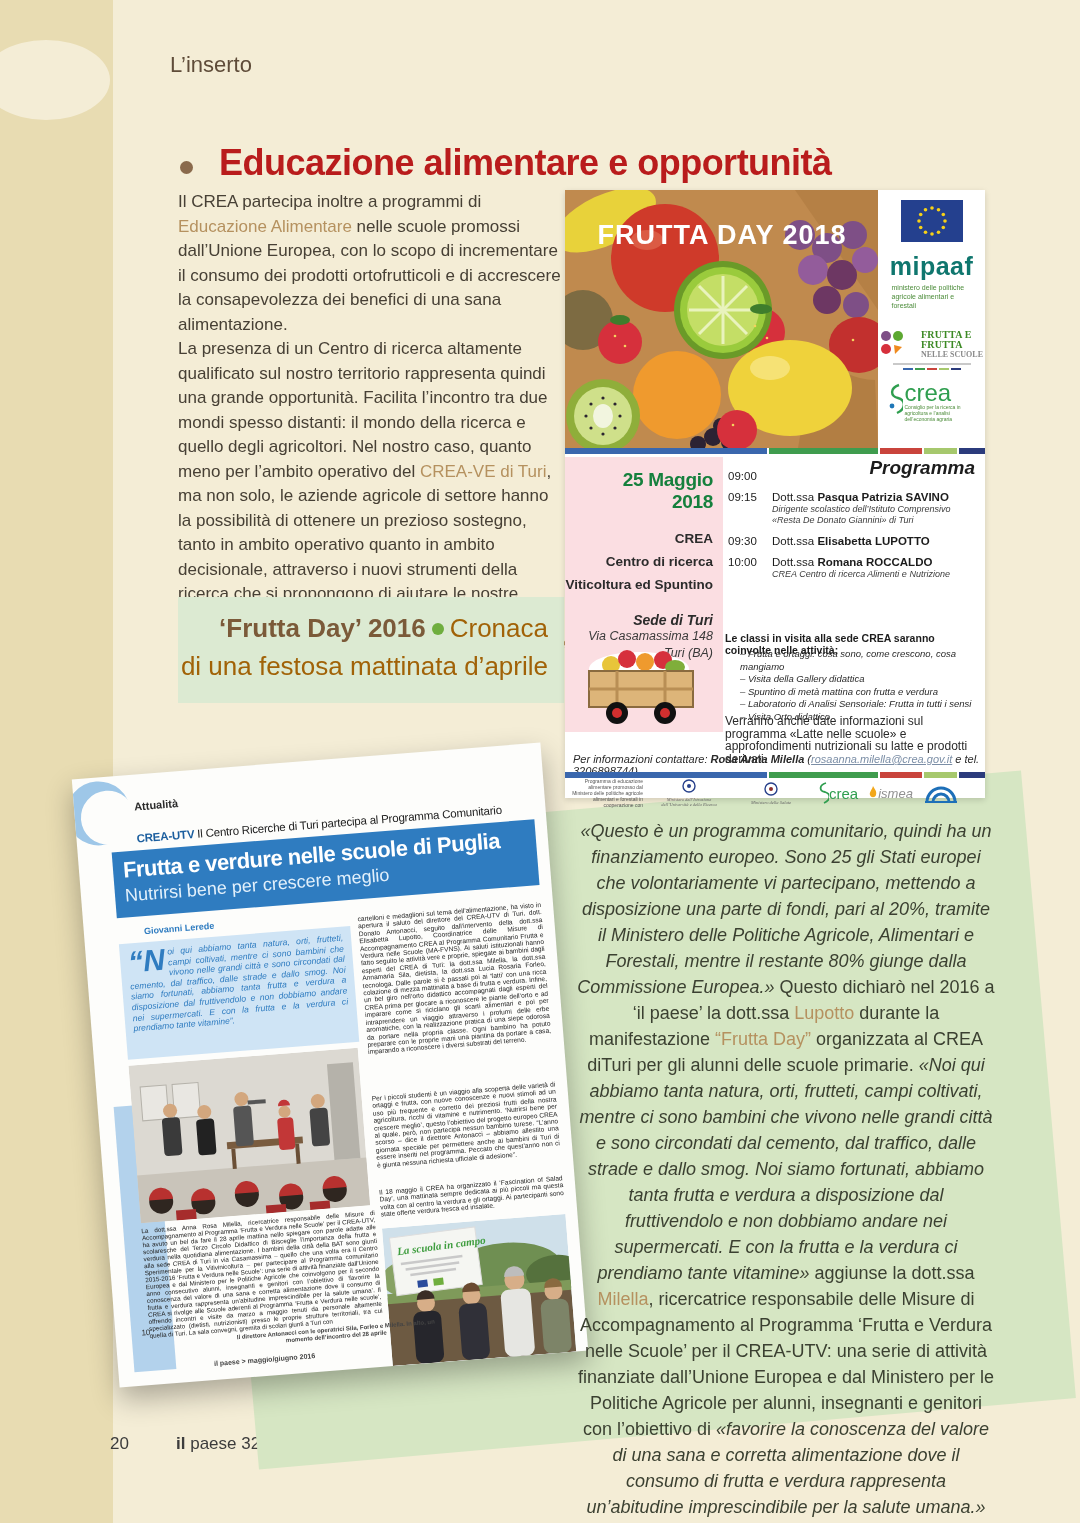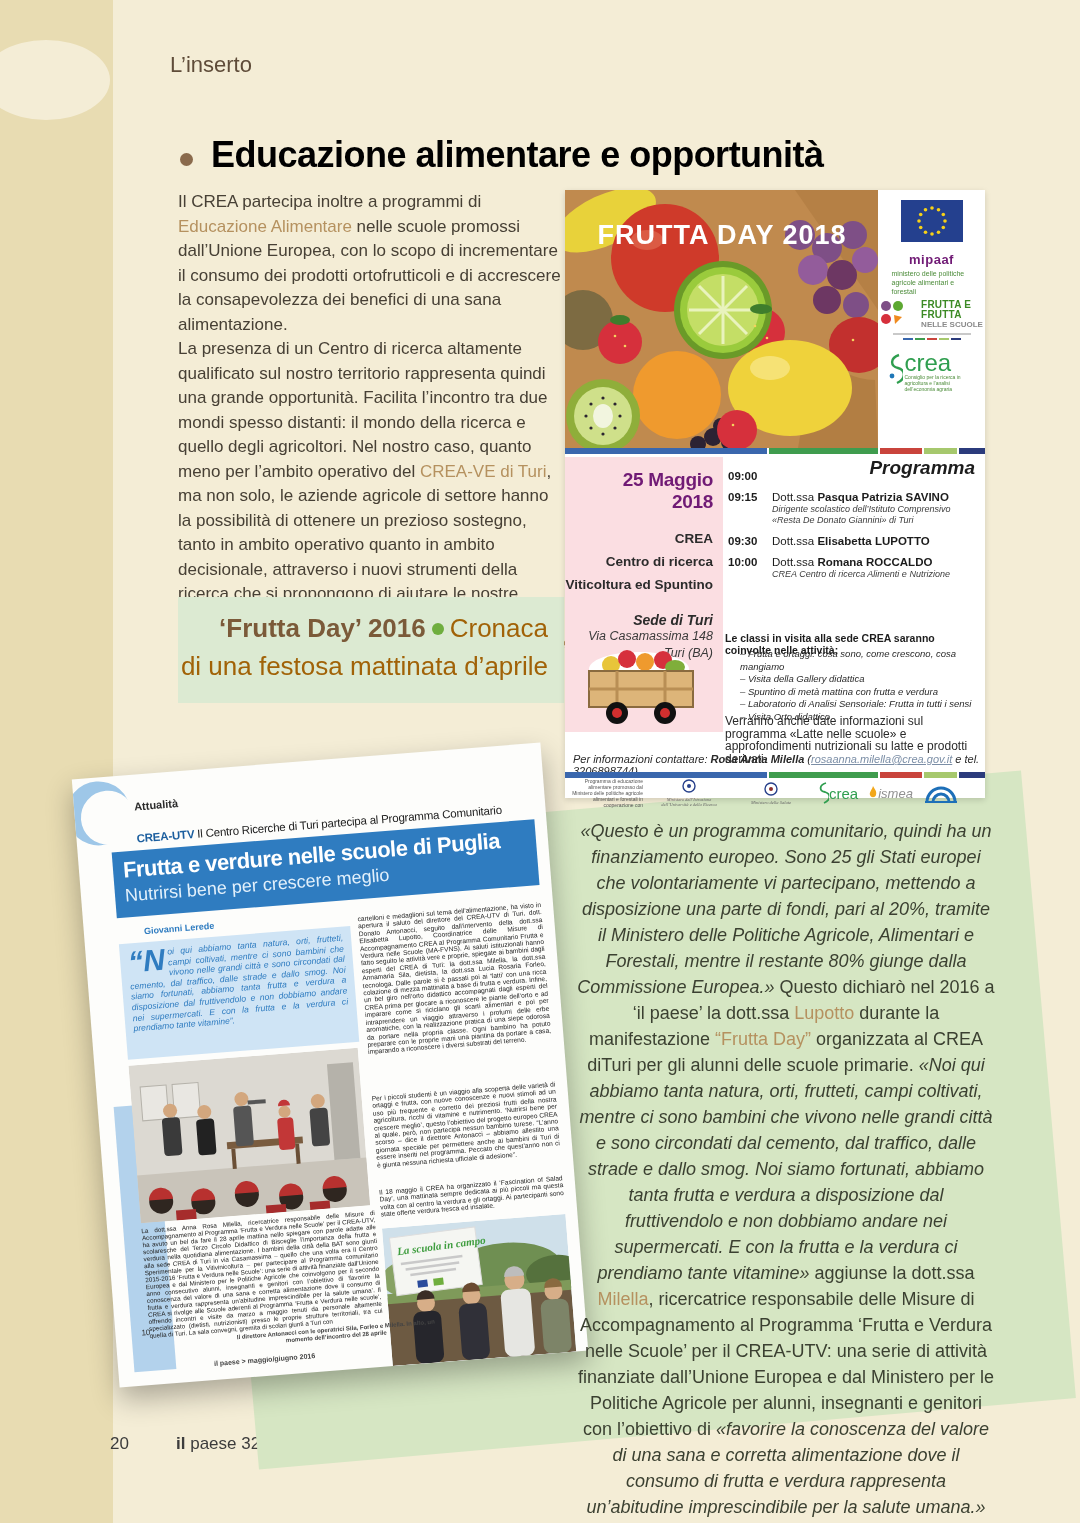--- a/index.html
+++ b/index.html
@@ -6,66 +6,66 @@
   .page{position:relative;width:1080px;height:1523px;background:#f4edd6;overflow:hidden;
         font-family:"Liberation Sans",sans-serif;color:#474035;}
   .abs{position:absolute;}
   
   .left-strip{left:0;top:0;width:113px;height:1523px;background:#e8dcb2;}
   .notch{left:-18px;top:40px;width:128px;height:80px;border-radius:50%;background:#f4edd6;}
   
   .inserto{left:170px;top:52px;font-size:22px;color:#5f4c39;}
   .title-row{left:180px;top:130px;display:flex;align-items:center;gap:14px;}
   .title-bullet{width:13px;height:13px;border-radius:50%;background:#8a6a4c;margin-top:8px;}
-  .main-title{font-size:36px;font-weight:bold;color:#000000;letter-spacing:-0.5px;margin:4px;}
+  .main-title{font-size:36px;font-weight:bold;color:#b91c1c;letter-spacing:-0.5px;margin:12px;}
   
   .article{left:178px;top:190px;width:388px;font-size:17px;line-height:24.5px;text-align:left;}
   .article p{margin:0;}
   .accent{color:#b5915f;}
   .signature{text-align:right;font-style:italic;color:#b5915f;margin-top:1px;}
   
   .banner{left:178px;top:597px;width:386px;height:106px;background:#dcead2;box-sizing:border-box;
           padding:14px 16px 0 0;text-align:right;line-height:34px;}
   .banner .b1{font-size:26px;font-weight:bold;color:#7b5a39;}
   .banner .bdot{display:inline-block;width:12px;height:12px;border-radius:50%;background:#6fae3e;margin:0 6px 2px 6px;}
   .banner .b2{font-size:26px;color:#a16207;}
   
   .poster{left:565px;top:190px;width:420px;height:608px;background:#fff;z-index:4;box-shadow:0 2px 6px rgba(0,0,0,.15);}
   .poster .photo{position:absolute;left:0;top:0;width:313px;height:258px;}
   .plogos{position:absolute;left:313px;top:0;width:107px;height:258px;background:#fff;
           display:flex;flex-direction:column;align-items:center;}
-  .mipaaf{font-size:13px;font-weight:bold;color:#701a75;margin-top:10px;letter-spacing:0.5px;}
+  .mipaaf{font-size:25px;font-weight:bold;color:#0f766e;margin-top:10px;letter-spacing:0.5px;}
   .mipaaf-sub{font-size:7px;line-height:9px;color:#4c8c3a;width:80px;margin-top:2px;}
-  .fv{margin-top:4px;display:flex;gap:17px;align-items:center;}
+  .fv{margin-top:20px;display:flex;gap:17px;align-items:center;font-family:Liberation Serif, serif;}
   .fv-text{line-height:10px;}
   .fv1,.fv2{font-size:10px;font-weight:bold;color:#3c8a25;letter-spacing:0.2px;}
   .fv3{font-size:8px;color:#8a8a8a;font-weight:bold;}
   .tinybar{height:2px;background:#c9c9c9;margin:3px auto 0 auto;}
   .fv-dashes{display:flex;gap:2px;margin-top:3px;justify-content:center;}
   .fv-dashes span{width:10px;height:2px;display:block;}
   .crealogo{margin-top:12px;display:flex;align-items:flex-start;gap:2px;}
   .crea-name{font-size:24px;color:#2f9e4f;line-height:22px;}
   .crea-sub{font-size:5px;color:#4c8c3a;width:72px;line-height:6px;}
   .stripe{position:absolute;left:0;width:420px;height:6px;display:flex;gap:2px;background:#fff;}
   .stripe .s1{width:48%;background:#3a67ad;}
   .stripe .s2{width:26%;background:#3f9c4e;}
   .stripe .s3{width:10%;background:#c9443c;}
   .stripe .s4{width:8%;background:#a6c86d;}
   .stripe .s5{width:6%;background:#2b3b7c;}
   .programma{position:absolute;right:10px;top:267px;font-size:19px;font-weight:bold;font-style:italic;color:#1c1c1c;}
   .pink{position:absolute;left:0;top:267px;width:158px;height:275px;background:#fbdee2;box-sizing:border-box;
         padding:12px 10px 0 0;text-align:right;}
-  .pdate{font-size:19px;font-weight:bold;color:#701a75;margin-bottom:14px;letter-spacing:-0.3px;padding-left:28px;}
+  .pdate{font-size:19px;font-weight:bold;color:#15803d;margin-bottom:14px;letter-spacing:-0.3px;padding-left:28px;}
   .porg{font-size:13.5px;font-weight:bold;color:#2b2b2b;line-height:23px;}
   .psede{font-size:14px;font-weight:bold;font-style:italic;color:#2b2b2b;margin-top:16px;}
   .paddr{font-size:12.5px;font-style:italic;color:#3a3a3a;line-height:17px;}
   .cart{position:absolute;left:12px;top:455px;}
   .schedule{position:absolute;left:163px;top:280px;width:252px;}
   .srow{display:flex;margin-bottom:9px;}
-  .stime{width:44px;font-size:11.5px;font-weight:bold;color:#1c1c1c;flex:none;}
+  .stime{width:44px;font-size:11.5px;font-weight:normal;color:#1c1c1c;flex:none;}
   .sbody{font-size:11.5px;color:#1c1c1c;}
   .sname{font-weight:bold;}
   .srole{font-size:9px;font-style:italic;color:#3c3c3c;line-height:11px;margin-top:1px;}
   .classes{position:absolute;left:160px;top:442px;width:256px;font-size:10.5px;font-weight:bold;color:#1c1c1c;}
   .acts{position:absolute;left:175px;top:458px;width:240px;}
   .acts div{font-size:9.5px;font-style:italic;color:#2a2a2a;line-height:12.5px;}
   .acts div::before{content:"–  ";}
   .pnote{position:absolute;left:160px;top:525px;width:256px;font-size:12px;color:#2a2a2a;line-height:12.5px;}
   .contact{position:absolute;left:8px;top:563px;width:408px;font-size:11px;font-style:italic;color:#2a2a2a;}
   .contact .cname{font-weight:bold;}

